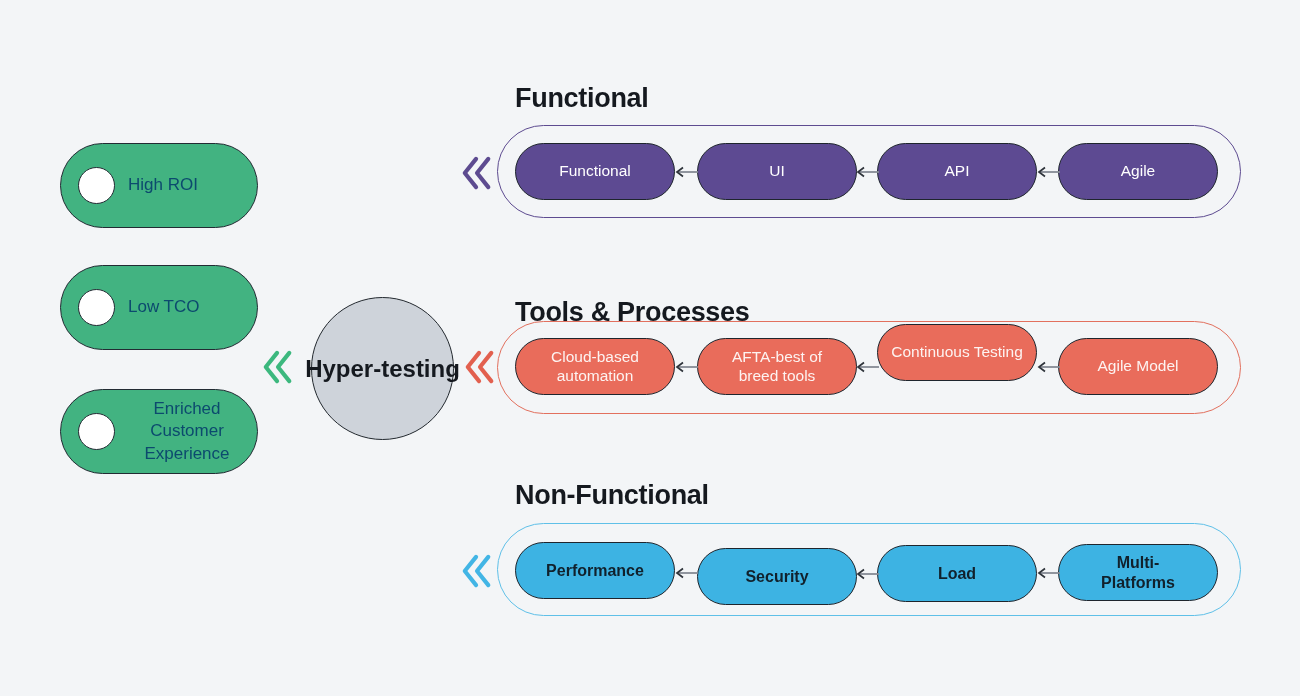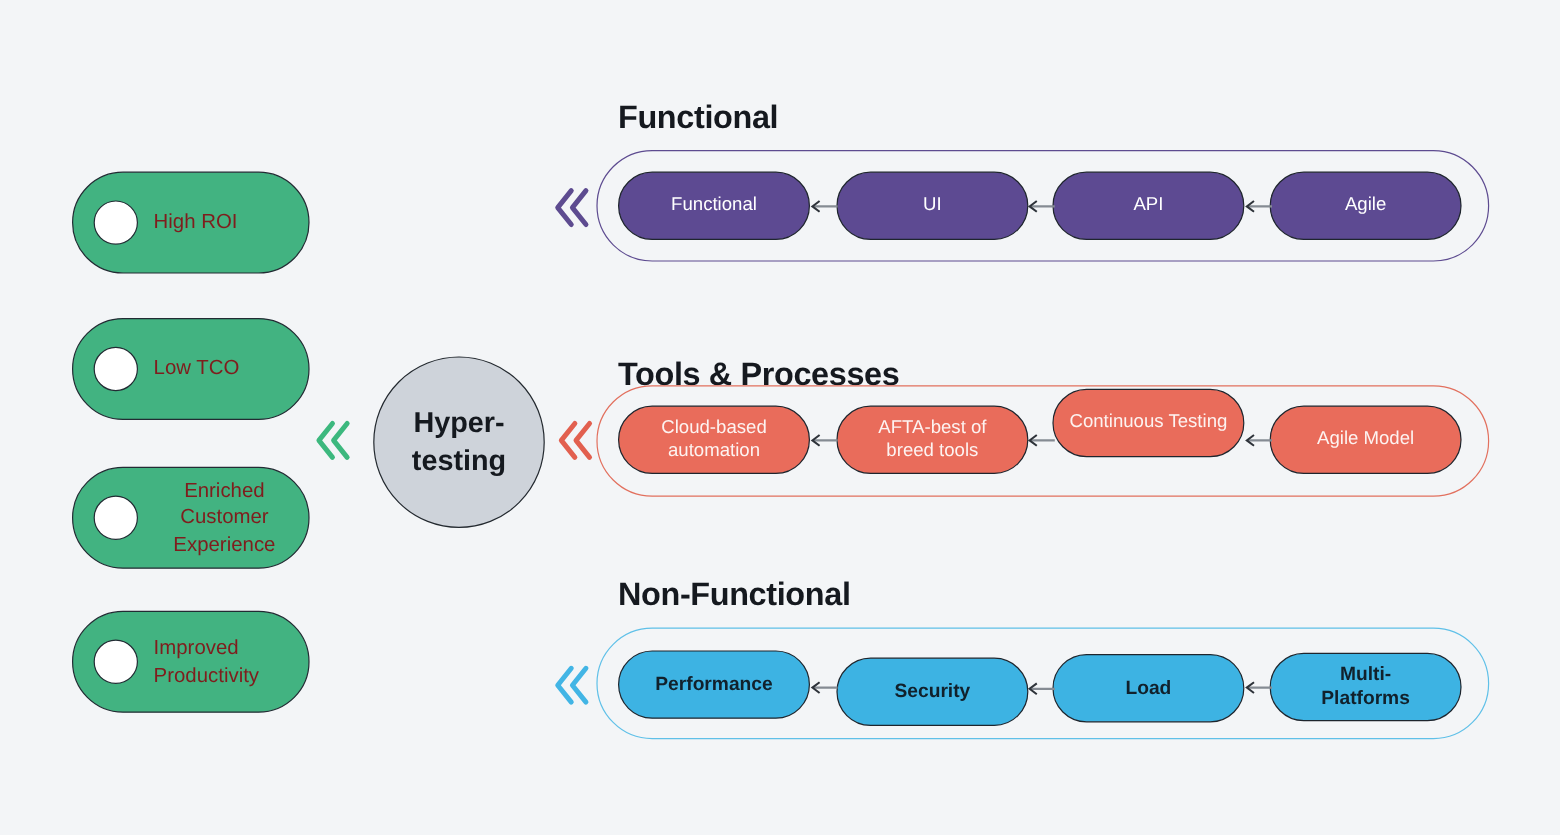--- a/index.html
+++ b/index.html
@@ -11,28 +11,28 @@
   .benefit {
     position:absolute; left:60px; width:198px; height:85px;
     background:#42b381; border:1.5px solid #222b33; border-radius:999px;
     display:flex; align-items:center; box-sizing:border-box;
   }
   .benefit .dot {
     width:37px; height:37px; border-radius:50%; background:#ffffff;
     border:1.5px solid #222b33; margin-left:17px; flex:0 0 auto; box-sizing:border-box;
   }
   .benefit .blabel {
-    margin-left:13px; color:#7f1d1d; font-size:17px; font-weight:500;
+    margin-left:13px; color:#0c4a6e; font-size:17px; font-weight:500;
     line-height:1.32; max-width:118px;
   }
   
   .hub {
     position:absolute; left:311px; top:297px; width:143px; height:143px;
     background:#ced3da; border:1.5px solid #23292f; border-radius:50%;
-    display:flex; flex-direction:column; align-items:center; justify-content:center;
+    display:flex; flex-direction:row; align-items:center; justify-content:center;
     color:#15191f; font-size:24px; font-weight:700; line-height:1.3; box-sizing:border-box;
   }
   
   .chev { position:absolute; width:32px; height:36px; }
   .chev svg { display:block; width:100%; height:100%; }
   
   .row-title {
     position:absolute; left:515px; color:#15191f; font-size:27px; font-weight:700;
     letter-spacing:-0.3px; white-space:nowrap;
   }
@@ -67,24 +67,20 @@
     <span class="blabel">High ROI</span>
   </div>
   <div class="benefit" style="top:265px;">
     <span class="dot"></span>
     <span class="blabel">Low TCO</span>
   </div>
   <div class="benefit" style="top:389px;text-align:center;">
     <span class="dot"></span>
     <span class="blabel">Enriched Customer Experience</span>
   </div>
-  <div class="benefit" style="top:509px;">
-    <span class="dot"></span>
-    <span class="blabel">Improved Productivity</span>
-  </div>
 
   <div class="chev" style="left:262px; top:349px;">
     <svg viewBox="0 0 34 38" fill="none">
       <path d="M16,4 L4,19 L16,34" stroke="#3cb87e" stroke-width="4.4" stroke-linecap="round" stroke-linejoin="round"></path>
       <path d="M29,4 L17,19 L29,34" stroke="#3cb87e" stroke-width="4.4" stroke-linecap="round" stroke-linejoin="round"></path>
     </svg>
   </div>
 
   <div class="hub">
     <span>Hyper-</span>

